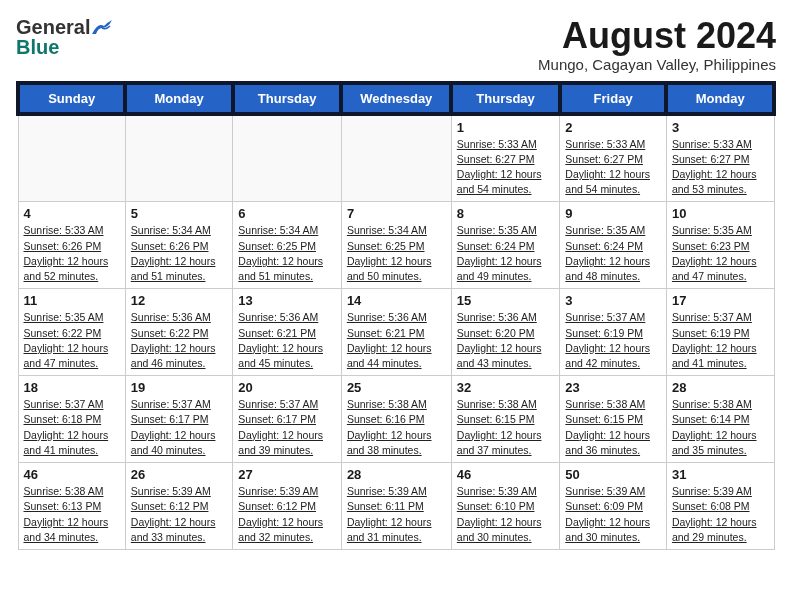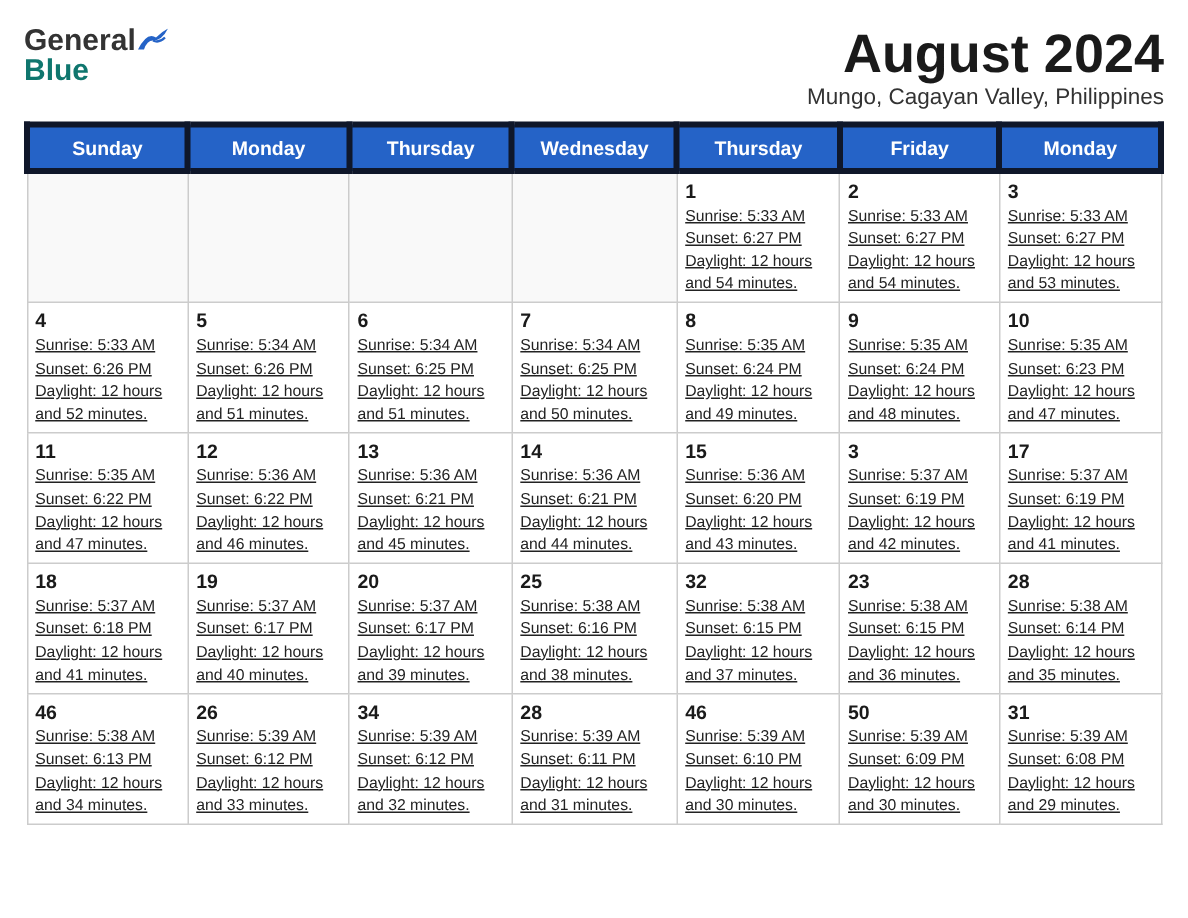--- a/index.html
+++ b/index.html
@@ -300,21 +300,21 @@
 and 34 minutes.</div>
         </td>
         <td>
           <div class="day-number">26</div>
           <div class="day-info" style="white-space: pre-line;">Sunrise: 5:39 AM
 Sunset: 6:12 PM
 Daylight: 12 hours
 and 33 minutes.</div>
         </td>
         <td>
-          <div class="day-number">34</div>
+          <div class="day-number">27</div>
           <div class="day-info" style="white-space: pre-line;">Sunrise: 5:39 AM
 Sunset: 6:12 PM
 Daylight: 12 hours
 and 32 minutes.</div>
         </td>
         <td>
           <div class="day-number">28</div>
           <div class="day-info" style="white-space: pre-line;">Sunrise: 5:39 AM
 Sunset: 6:11 PM
 Daylight: 12 hours

